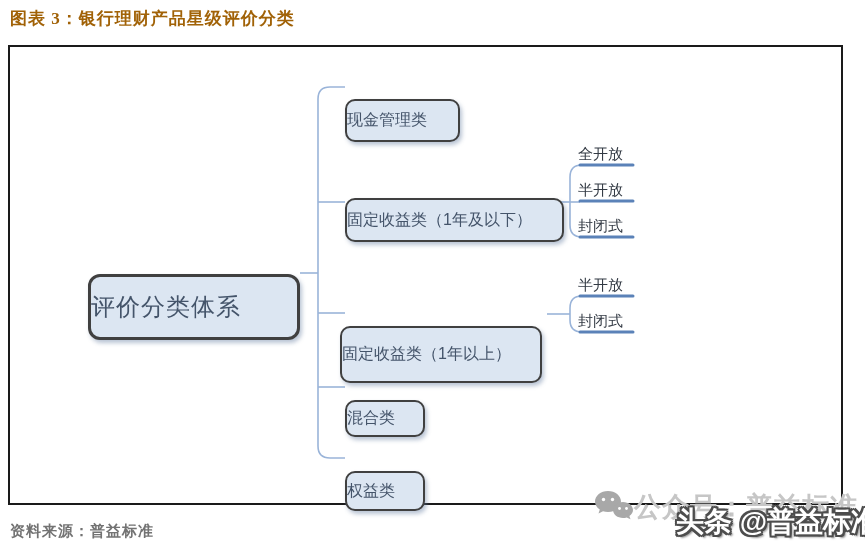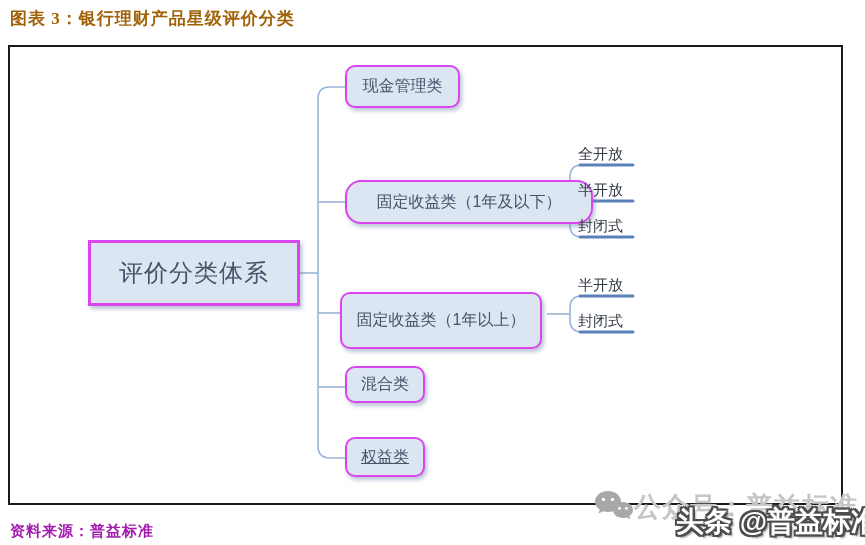--- a/index.html
+++ b/index.html
@@ -30,42 +30,42 @@
   .connector-svg {
     position: absolute;
     left: 0; top: 0;
     width: 865px; height: 545px;
     pointer-events: none;
   }
   .node {
     position: absolute;
     display: flex;
     align-items: center;
-    justify-content: center;
     background: #dce6f2;
-    border: 2px solid #d946ef;
+    border: 2px solid #404040;
     border-radius: 10px;
     color: #44546a;
     font-size: 16px;
     white-space: nowrap;
     box-shadow: 2px 3px 4px rgba(100,125,160,0.45);
+    margin-top: 34px;
   }
   .node-root {
     left: 88px; top: 240px;
     width: 212px; height: 66px;
     border-width: 3px;
-    border-radius: 0;
+    border-radius: 12px;
     font-size: 24px;
     letter-spacing: 1px;
   }
   .node-b1 { left: 345px; top: 65px;  width: 115px; height: 43px; }
-  .node-b2 { left: 345px; top: 180px; width: 248px; height: 44px; border-radius: 16px; }
+  .node-b2 { left: 345px; top: 164px; width: 219px; height: 44px; }
   .node-b3 { left: 340px; top: 292px; width: 202px; height: 57px; }
   .node-b4 { left: 345px; top: 366px; width: 80px;  height: 37px; }
-  .node-b5 { left: 345px; top: 437px; width: 80px;  height: 40px; text-decoration: underline; }
+  .node-b5 { left: 345px; top: 437px; width: 80px;  height: 40px; }
   .leaf {
     position: absolute;
     left: 578px;
     width: 58px;
     text-align: left;
     font-size: 15px;
     line-height: 19px;
     color: #333a44;
     white-space: nowrap;
   }
@@ -73,21 +73,21 @@
   .leaf-2 { top: 180px; }
   .leaf-3 { top: 216px; }
   .leaf-4 { top: 275px; }
   .leaf-5 { top: 311px; }
   .source-note {
     position: absolute;
     left: 10px; top: 522px;
     font-family: "Liberation Serif", serif;
     font-weight: bold;
     font-size: 15px;
-    color: #a21caf;
+    color: #737373;
     letter-spacing: 1px;
     white-space: nowrap;
   }
   .wm-wechat {
     position: absolute;
     left: 594px; top: 489px;
     display: flex;
     align-items: center;
     z-index: 2;
   }

